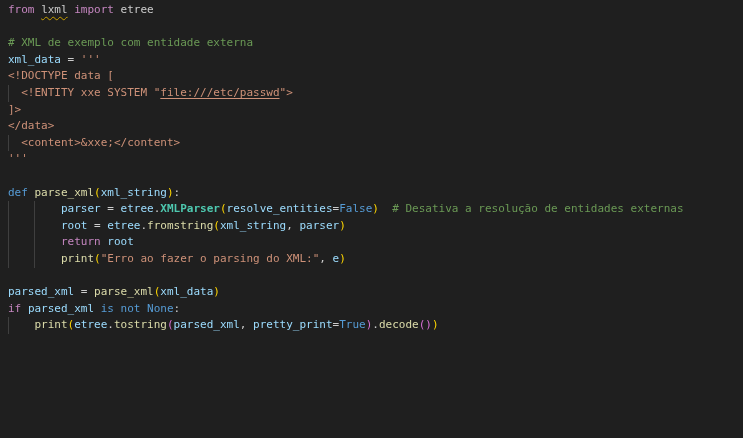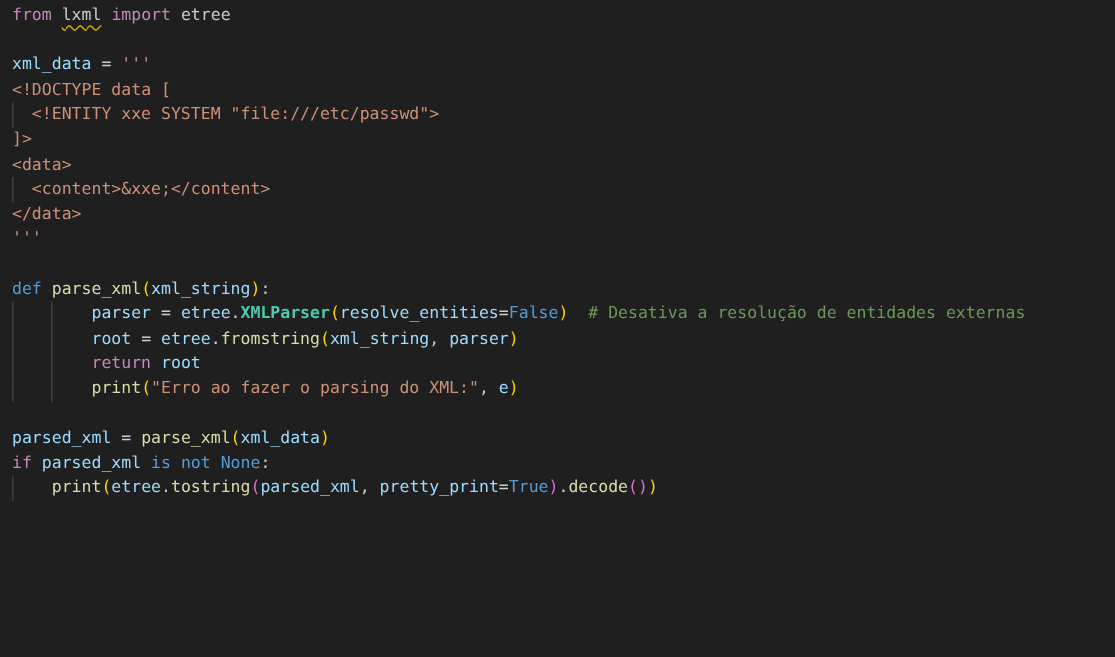--- a/index.html
+++ b/index.html
@@ -21,44 +21,44 @@
   .guide{
     display:inline-block;height:16.6px;vertical-align:top;
     border-left:1px solid #3f3f3f;box-sizing:border-box;
   }
   .s-kwc{color:#C586C0;}            
   .s-kw {color:#569CD6;margin-top:46px;}            
   .s-var{color:#9CDCFE;}            
   .s-fn {color:#DCDCAA;}            
   .s-cls{color:#4EC9B0;font-weight:bold;}            
   .s-str{color:#CE9178;}            
-  .s-stru{color:#CE9178;text-underline-offset:2px;} 
+  .s-stru{color:#CE9178;text-decoration:underline;text-underline-offset:2px;} 
   .s-com{color:#6A9955;}            
   .s-txt{color:#CCCCCC;}            
   .s-b1{color:#FFD700;}             
   .s-b2{color:#DA70D6;}             
   .s-sq{
     color:#CCCCCC;
     text-decoration:underline wavy #C8A000 1px;
     text-underline-offset:3px;
   }                                  
 </style>
 </head>
 <body>
 
 <div class="editor" id="editor">
     <div class="line"><span class="s-kwc">from</span><span class="s-txt"> </span><span class="s-sq">lxml</span><span class="s-txt"> </span><span class="s-kwc">import</span><span class="s-txt"> etree</span></div>
     <div class="line">&nbsp;</div>
+    <div class="line"><span class="s-com"># XML de exemplo com entidade externa</span></div>
     <div class="line"><span class="s-var">xml_data</span><span class="s-txt"> = </span><span class="s-str">'''</span></div>
     <div class="line"><span class="s-str">&lt;!DOCTYPE data [</span></div>
     <div class="line"><span class="guide" style="width: 2ch;"></span><span class="s-str">&lt;!ENTITY xxe SYSTEM "</span><span class="s-stru">file:///etc/passwd</span><span class="s-str">"&gt;</span></div>
     <div class="line"><span class="s-str">]&gt;</span></div>
-    <div class="line"><span class="s-str">&lt;data&gt;</span></div>
+    <div class="line"><span class="s-str">&lt;/data&gt;</span></div>
     <div class="line"><span class="guide" style="width: 2ch;"></span><span class="s-str">&lt;content&gt;&amp;xxe;&lt;/content&gt;</span></div>
-    <div class="line"><span class="s-str">&lt;/data&gt;</span></div>
     <div class="line"><span class="s-str">'''</span></div>
     <div class="line">&nbsp;</div>
     <div class="line"><span class="s-kw">def</span><span class="s-txt"> </span><span class="s-fn">parse_xml</span><span class="s-b1">(</span><span class="s-var">xml_string</span><span class="s-b1">)</span><span class="s-txt">:</span></div>
     <div class="line"><span class="guide" style="width: 4ch;"></span><span class="guide" style="width: 4ch;"></span><span class="s-var">parser</span><span class="s-txt"> = </span><span class="s-var">etree</span><span class="s-txt">.</span><span class="s-cls">XMLParser</span><span class="s-b1">(</span><span class="s-var">resolve_entities</span><span class="s-txt">=</span><span class="s-kw">False</span><span class="s-b1">)</span><span class="s-txt">  </span><span class="s-com"># Desativa a resolução de entidades externas</span></div>
     <div class="line"><span class="guide" style="width: 4ch;"></span><span class="guide" style="width: 4ch;"></span><span class="s-var">root</span><span class="s-txt"> = </span><span class="s-var">etree</span><span class="s-txt">.</span><span class="s-fn">fromstring</span><span class="s-b1">(</span><span class="s-var">xml_string</span><span class="s-txt">, </span><span class="s-var">parser</span><span class="s-b1">)</span></div>
     <div class="line"><span class="guide" style="width: 4ch;"></span><span class="guide" style="width: 4ch;"></span><span class="s-kwc">return</span><span class="s-txt"> </span><span class="s-var">root</span></div>
     <div class="line"><span class="guide" style="width: 4ch;"></span><span class="guide" style="width: 4ch;"></span><span class="s-fn">print</span><span class="s-b1">(</span><span class="s-str">"Erro ao fazer o parsing do XML:"</span><span class="s-txt">, </span><span class="s-var">e</span><span class="s-b1">)</span></div>
     <div class="line">&nbsp;</div>
     <div class="line"><span class="s-var">parsed_xml</span><span class="s-txt"> = </span><span class="s-fn">parse_xml</span><span class="s-b1">(</span><span class="s-var">xml_data</span><span class="s-b1">)</span></div>
     <div class="line"><span class="s-kwc">if</span><span class="s-txt"> </span><span class="s-var">parsed_xml</span><span class="s-txt"> </span><span class="s-kw">is</span><span class="s-txt"> </span><span class="s-kw">not</span><span class="s-txt"> </span><span class="s-kw">None</span><span class="s-txt">:</span></div>

